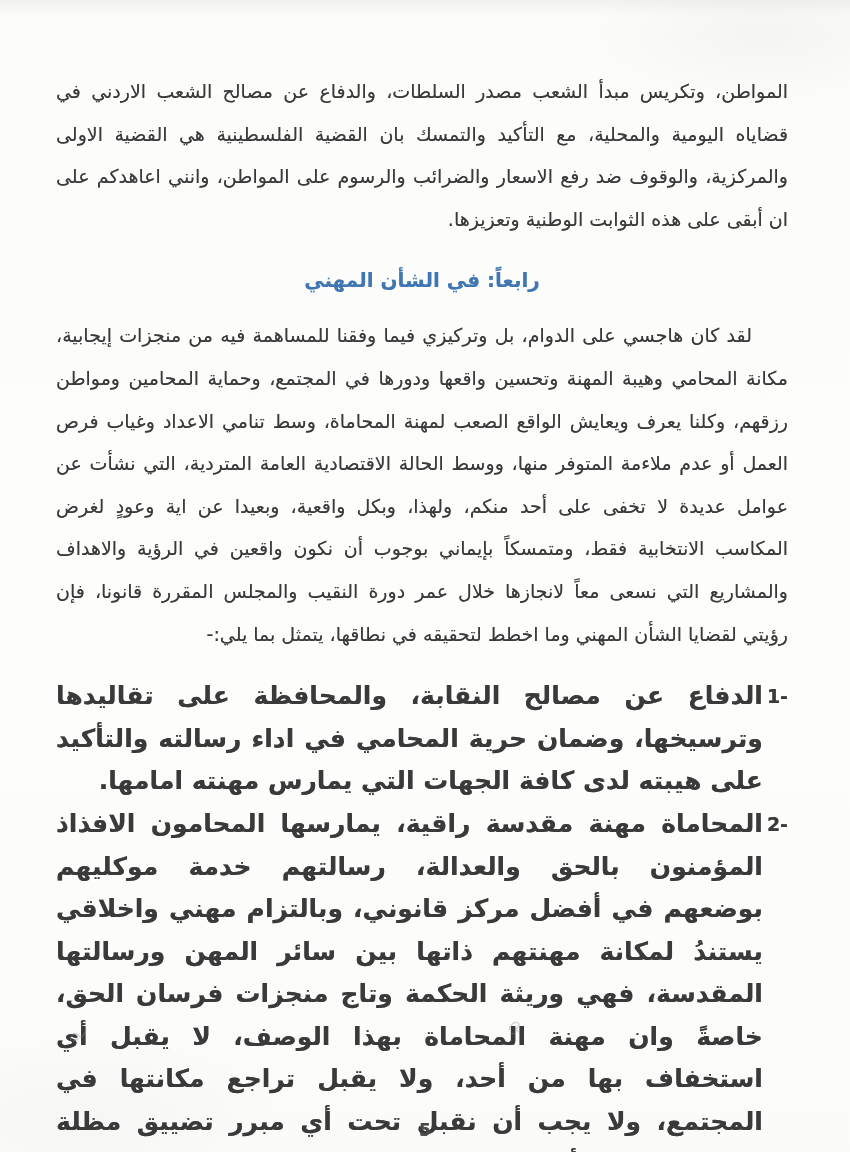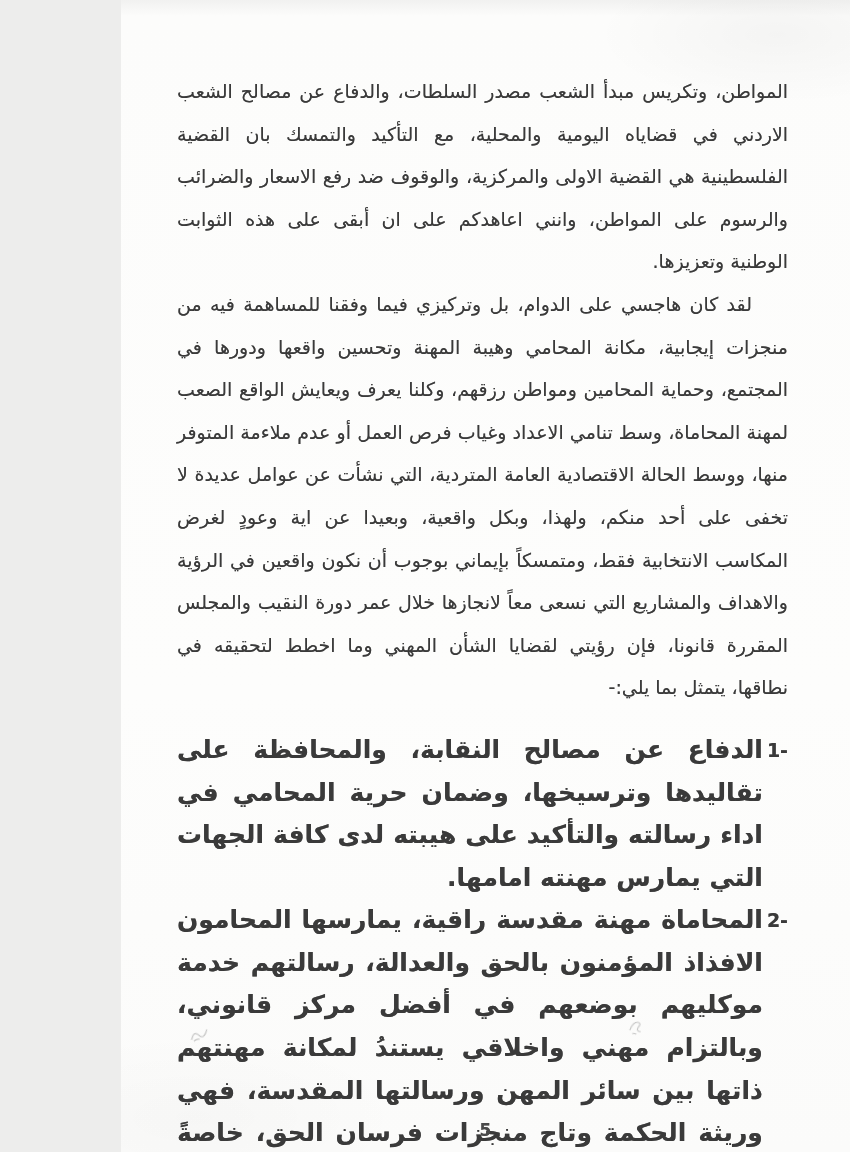--- a/index.html
+++ b/index.html
@@ -3,21 +3,21 @@
 <meta charset="utf-8">
 <style>
   html, body { margin: 0; padding: 0; }
   body {
     width: 850px; height: 1152px;
     background: #ededec;
     font-family: "DejaVu Sans", sans-serif;
   }
   .page {
     position: relative;
-    width: 729px; height: 1152px;
+    width: 850px; height: 1152px;
     overflow: hidden;
     direction: rtl;
     color: #3a3a3a;
     background:
       radial-gradient(300px 120px at 10% 97%, rgba(0,0,0,0.02), transparent 70%),
       radial-gradient(260px 100px at 90% 3%, rgba(0,0,0,0.03), transparent 70%),
       linear-gradient(180deg, #f1f1f0 0px, #fcfcfb 16px, #fdfdfc 60%, #fbfbfa 100%);
   }
   .content {
     padding: 70px 62px 0 56px;
@@ -78,20 +78,21 @@
   }
 </style>
 </head>
 <body>
 
 <div class="page">
   <div class="content">
 
     <p class="para">المواطن، وتكريس مبدأ الشعب مصدر السلطات، والدفاع عن مصالح الشعب الاردني في قضاياه اليومية والمحلية، مع التأكيد والتمسك بان القضية الفلسطينية هي القضية الاولى والمركزية، والوقوف ضد رفع الاسعار والضرائب والرسوم على المواطن، وانني اعاهدكم على ان أبقى على هذه الثوابت الوطنية وتعزيزها.</p>
 
+    <h2 class="heading">رابعاً: في الشأن المهني</h2>
 
     <p class="para para-intro">لقد كان هاجسي على الدوام، بل وتركيزي فيما وفقنا للمساهمة فيه من منجزات إيجابية، مكانة المحامي وهيبة المهنة وتحسين واقعها ودورها في المجتمع، وحماية المحامين ومواطن رزقهم،  وكلنا يعرف ويعايش الواقع الصعب لمهنة المحاماة، وسط تنامي الاعداد وغياب فرص العمل أو عدم ملاءمة المتوفر منها، ووسط الحالة الاقتصادية العامة المتردية، التي نشأت عن عوامل عديدة لا تخفى على أحد منكم، ولهذا، وبكل واقعية، وبعيدا عن اية وعودٍ لغرض المكاسب الانتخابية فقط، ومتمسكاً بإيماني بوجوب أن نكون واقعين في الرؤية والاهداف والمشاريع التي نسعى معاً لانجازها خلال عمر دورة النقيب والمجلس المقررة قانونا، فإن رؤيتي لقضايا الشأن المهني وما اخطط لتحقيقه في نطاقها، يتمثل بما يلي:-</p>
 
     <div class="list">
 
       <div class="list-item">
         <span class="item-marker">1-</span>
         <div class="item-text">الدفاع عن مصالح النقابة، والمحافظة على تقاليدها وترسيخها، وضمان حرية المحامي في اداء رسالته والتأكيد على هيبته لدى كافة الجهات التي يمارس مهنته امامها.</div>
       </div>
 

